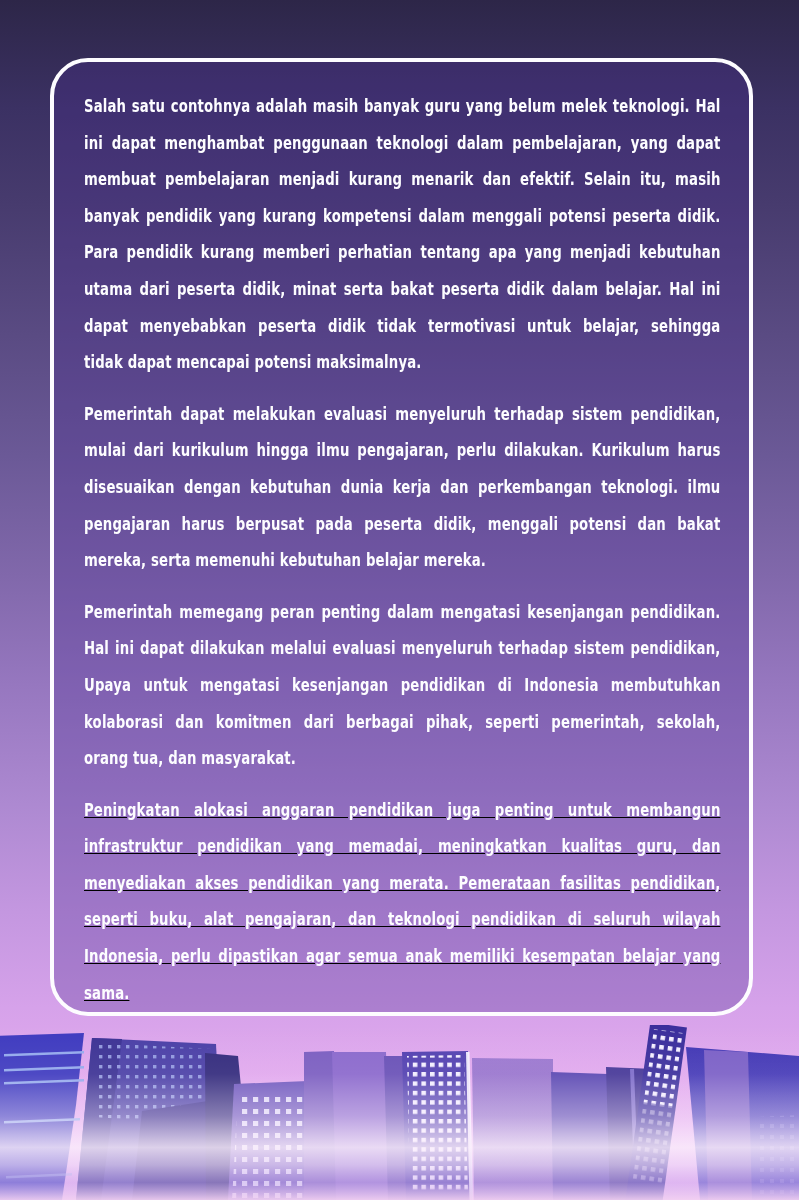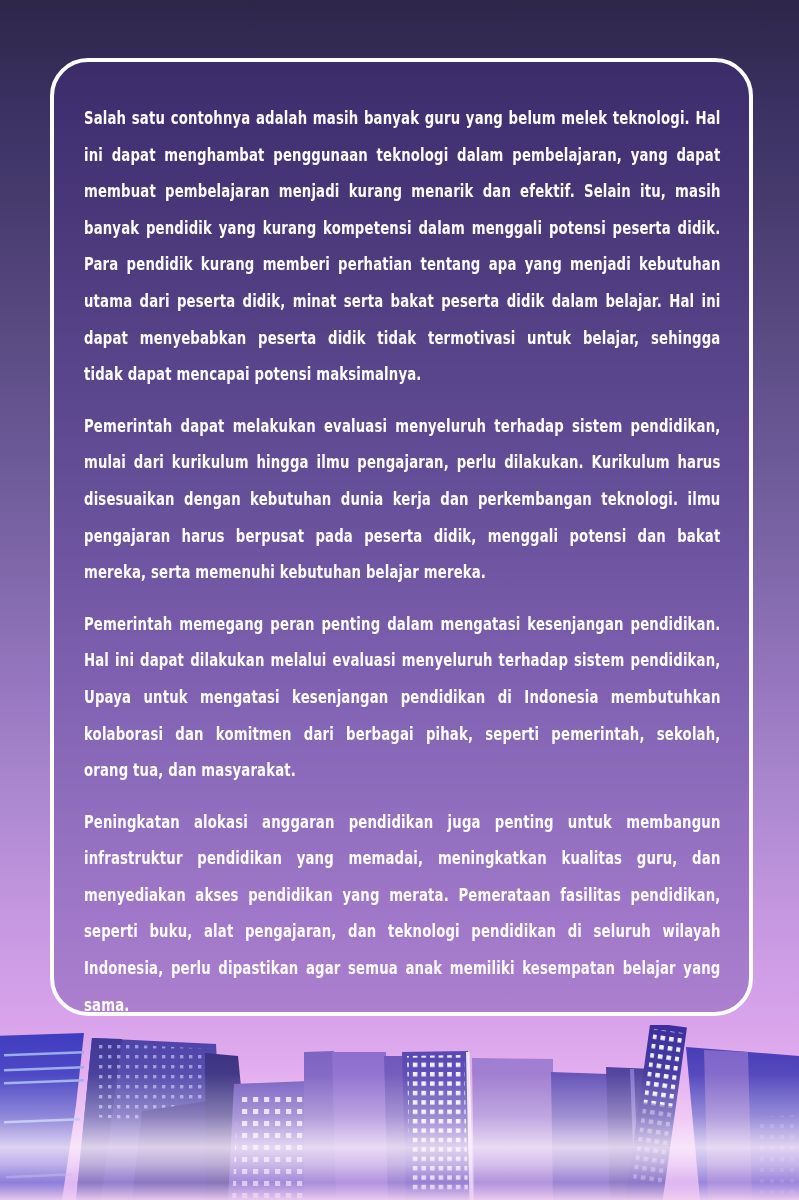--- a/index.html
+++ b/index.html
@@ -8,24 +8,24 @@
     position:relative;width:799px;height:1200px;overflow:hidden;
     background:linear-gradient(180deg,
       #2d2648 0%, #3b3163 9%, #473b6e 17%, #5a4b83 28%,
       #6b5997 38%, #8168ab 48%, #9677bf 57%, #ad89d1 67%,
       #c497e0 76%, #d6a2ea 84%, #e2a9ee 90%, #e7b0f1 100%);
   }
   .card{
     position:absolute;left:50px;top:58px;width:703px;height:958px;
     box-sizing:border-box;border:4px solid #fdfcff;border-radius:38px;
     background:rgba(76,48,146,0.30);
-    padding:38px 28px 0 30px;overflow:hidden;
+    padding:26px 28px 0 30px;overflow:hidden;
   }
   .para{margin:0 0 15px 0;}
-  .para:last-child{margin-bottom:0;}
+  .para:last-child{margin-bottom:0;text-decoration:underline;}
   .line{
     width:816px;transform:scaleX(0.78);transform-origin:0 50%;
     height:36.6px;line-height:36.6px;
     font-size:17px;font-weight:700;letter-spacing:0.2px;
     color:#fdfdff;
     text-align:justify;text-align-last:justify;
     white-space:nowrap;
   }
   .line.last{text-align-last:left;}
   .skyline{position:absolute;left:0;top:1025px;width:799px;height:175px;display:block;}

